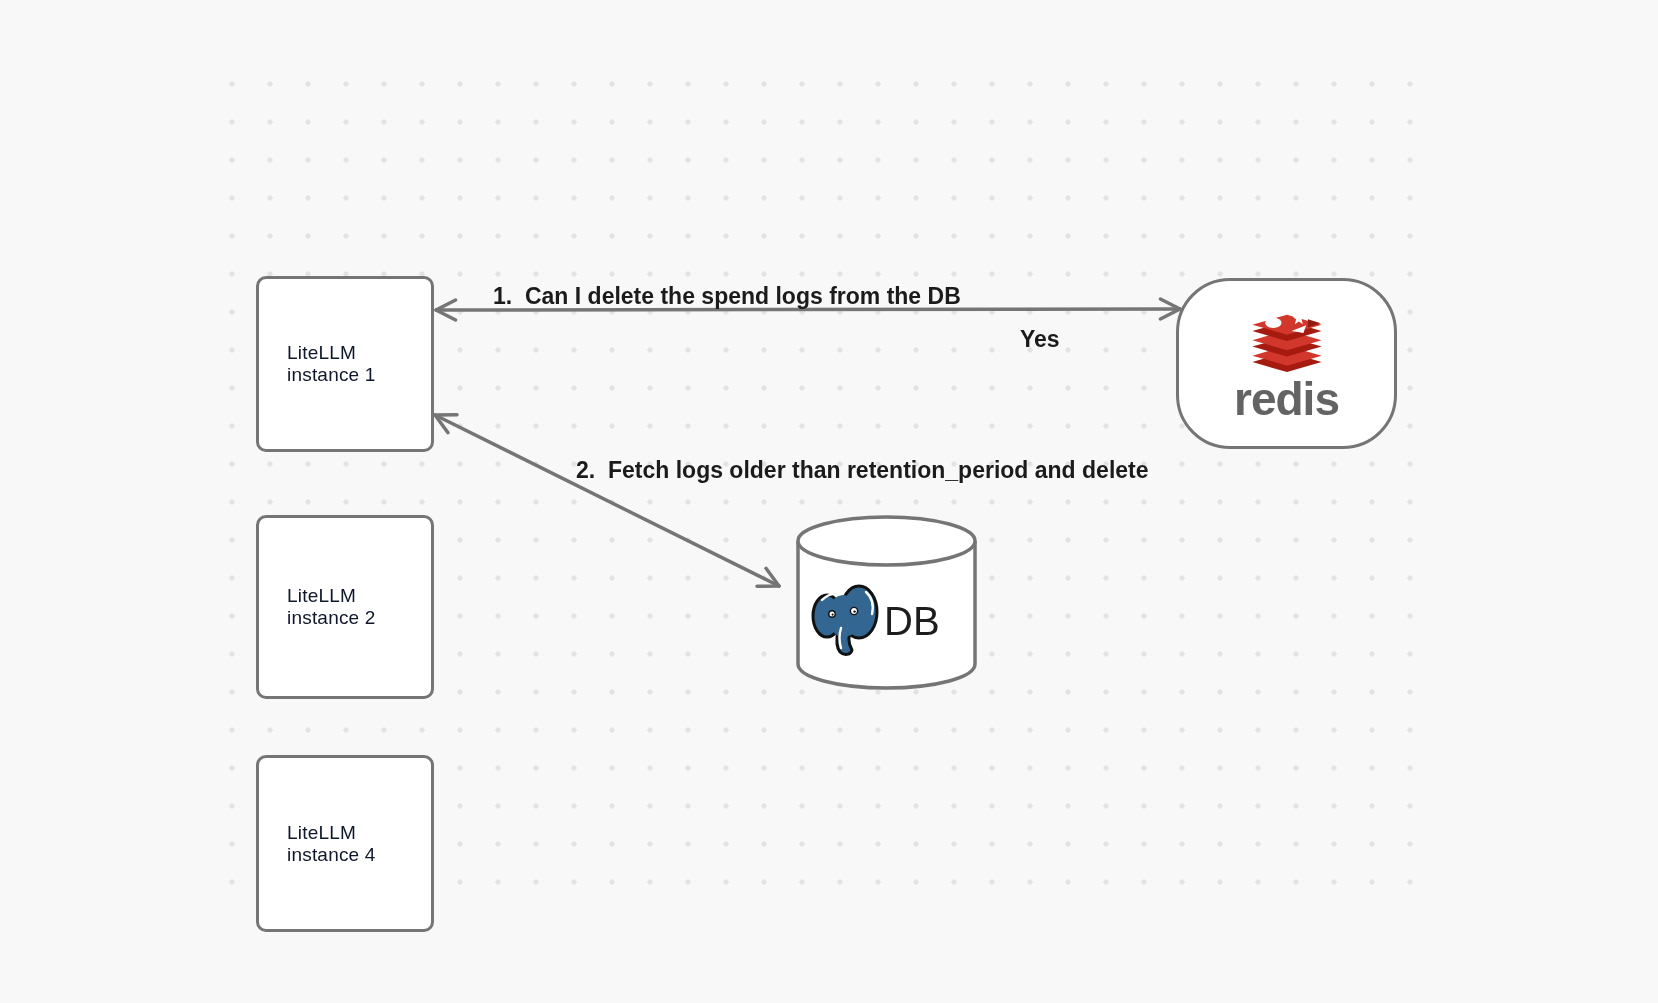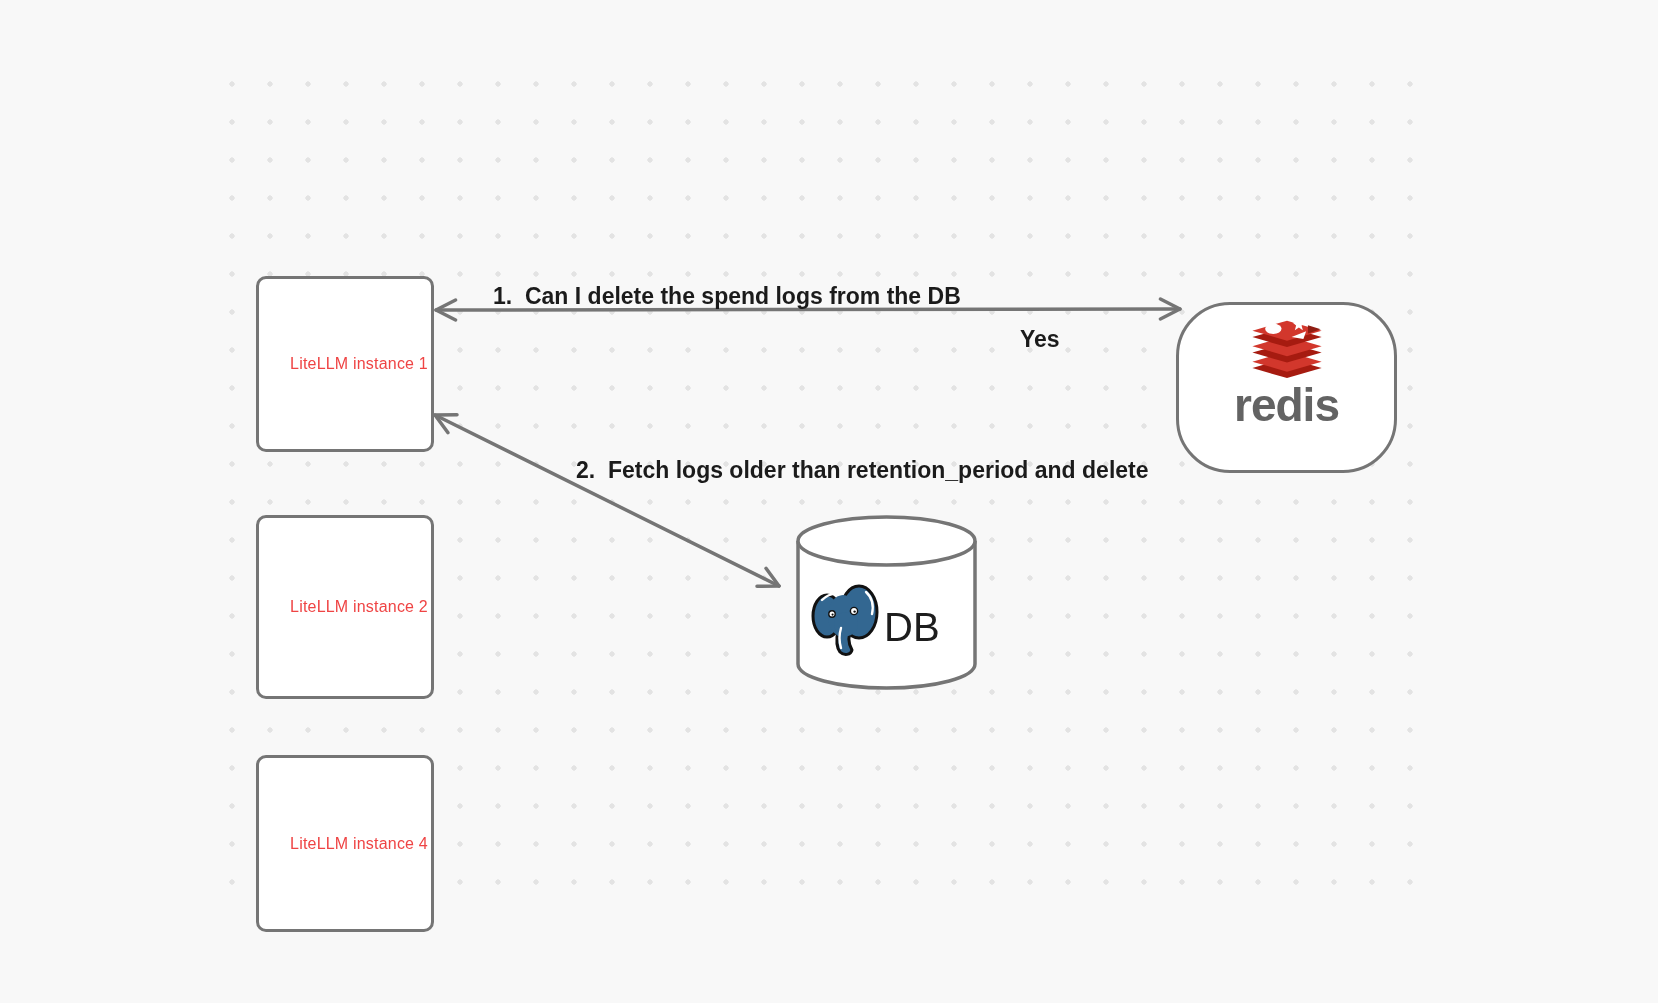--- a/index.html
+++ b/index.html
@@ -19,42 +19,41 @@
   .connectors{position:absolute;left:0;top:0;width:1658px;height:1003px;pointer-events:none;}
   .node-box{
     position:absolute;
     background:#ffffff;
     border:3.5px solid #757575;
     border-radius:10px;
     box-sizing:border-box;
     display:flex;align-items:center;justify-content:center;
   }
   .node-box .node-label{
-    font-size:16px;color:#ef4444;letter-spacing:.2px;margin-left:28px;
+    font-size:19px;color:#0f172a;letter-spacing:.2px;margin-left:28px;
   }
   .redis-node{
     position:absolute;left:1176px;top:278px;width:221px;height:171px;
     background:#ffffff;border:3.5px solid #757575;border-radius:54px;
     box-sizing:border-box;
     display:flex;flex-direction:column;align-items:center;justify-content:flex-start;
-    padding-top:11px;
-    margin-top:24px;
+    padding-top:29px;
   }
   .redis-word{
     font-size:46px;font-weight:bold;color:#636363;letter-spacing:-1px;line-height:1;
     margin-top:2px;
   }
   .arrow-label{
     position:absolute;
     font-size:23px;font-weight:bold;color:#1b1b1b;
     line-height:1.1;white-space:pre;
   }
   .db-label{
     position:absolute;left:884px;top:601px;
-    font-size:40px;font-weight:400;color:#1d1d1d;line-height:1;margin-top:6px;
+    font-size:40px;font-weight:400;color:#1d1d1d;line-height:1;
   }
   .abs{position:absolute;}
 </style>
 </head>
 <body>
 
 <div class="canvas">
 
   <div class="dot-grid"></div>
 

